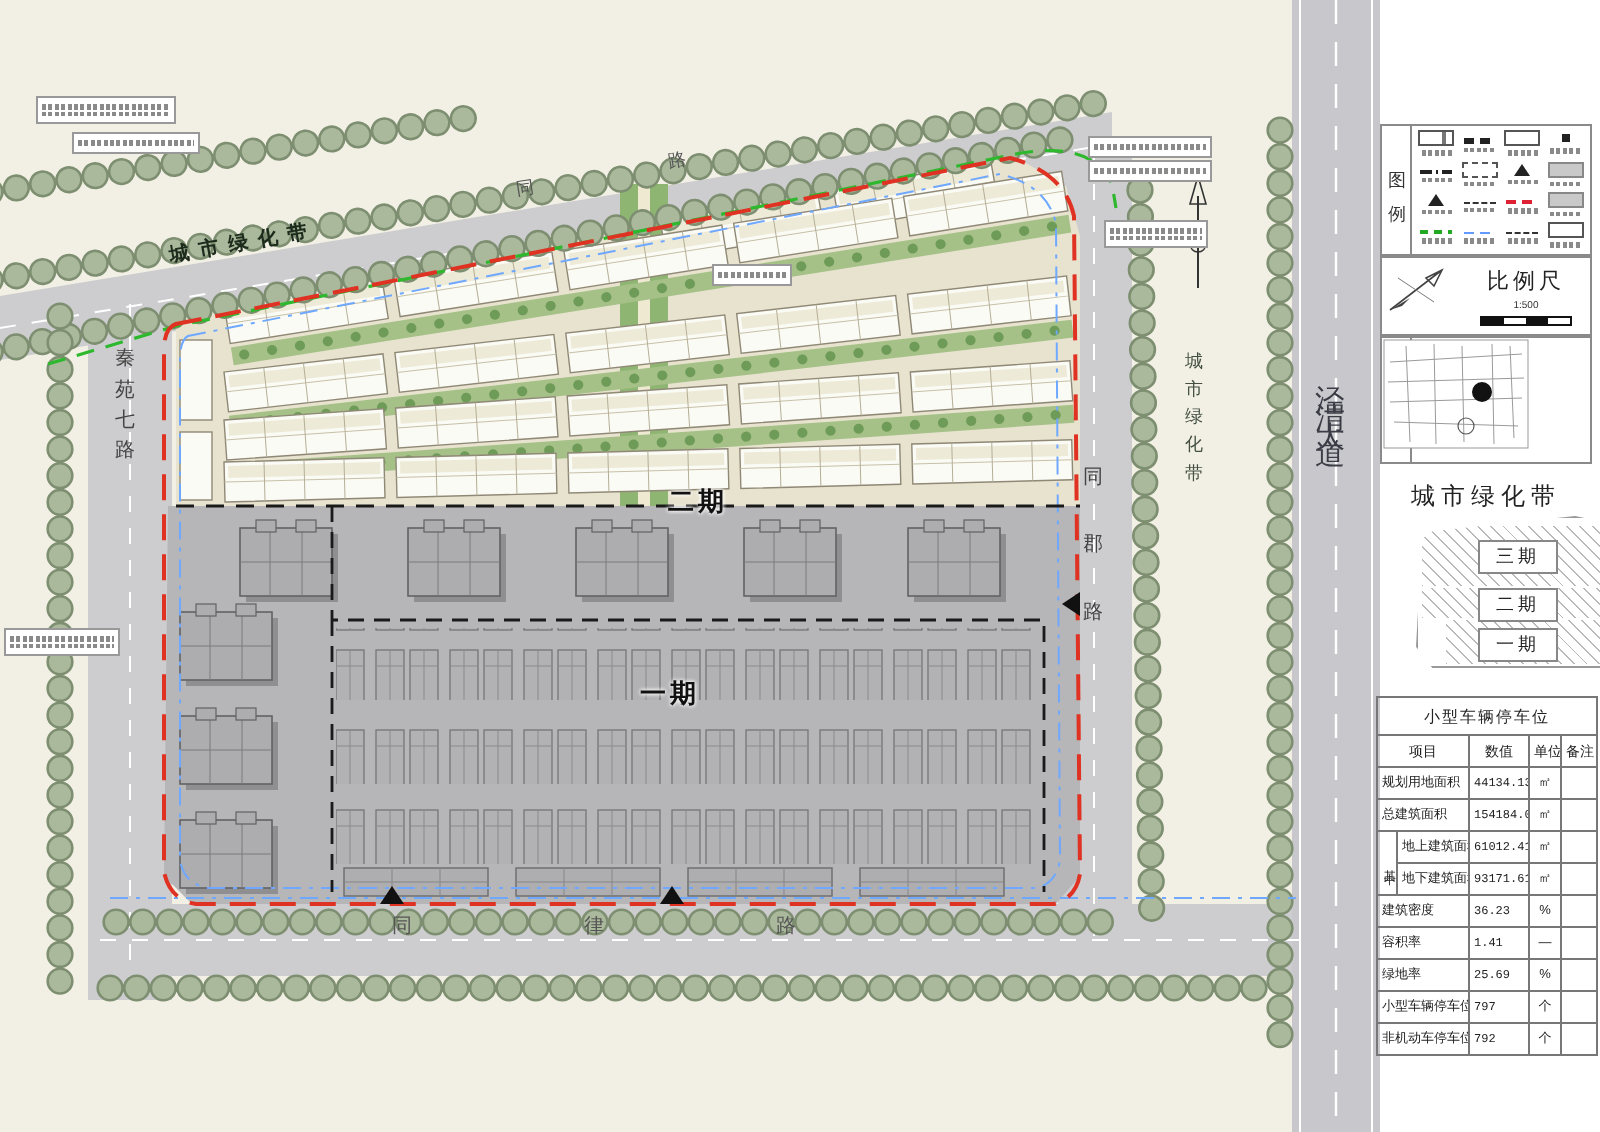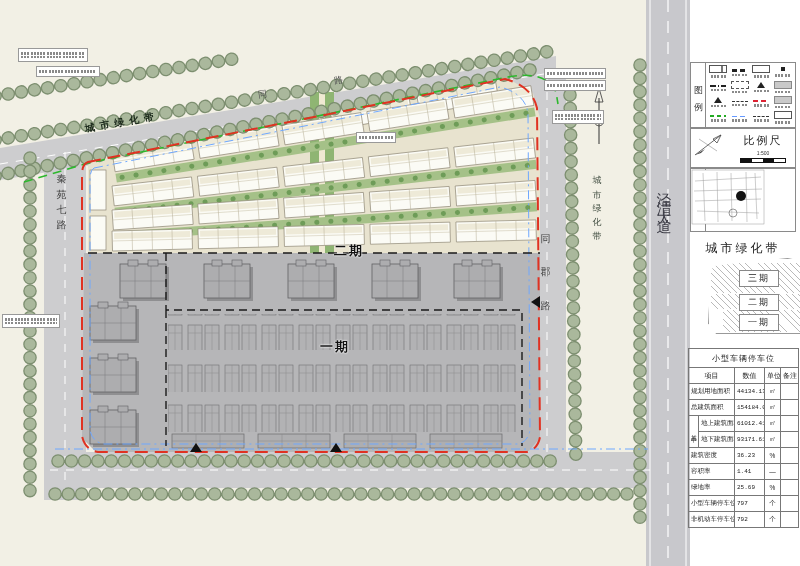--- a/index.html
+++ b/index.html
@@ -245,20 +245,21 @@
       <polygon points="595,102 599,88 603,102" fill="none" stroke="#333" stroke-width="0.8"></polygon>
       <circle cx="599" cy="122" r="4" fill="none" stroke="#333" stroke-width="0.7"></circle>
     </g>
   </svg>
 
   <div class="plab lbl-greenbelt-top">城市绿化带</div>
   <span class="lbl-roadtop-char" style="left:258px;top:88px;transform:rotate(-9deg);">同</span>
   <span class="lbl-roadtop-char" style="left:334px;top:74px;transform:rotate(-9deg);">路</span>
   <div class="plab vert lbl-qinyuan">秦苑七路</div>
   <div class="plab vert lbl-tongjun">同郡路</div>
+  <div class="plab lbl-tonglv">同律路</div>
   <div class="plab vert lbl-greenbelt-right">城市绿化带</div>
   <div class="plab vert lbl-jingwei">泾渭大道</div>
   <div class="plab lbl-phase lbl-phase2">二期</div>
   <div class="plab lbl-phase lbl-phase1">一期</div>
 
   <div class="note" style="left:18px;top:48px;width:64px;">
       <div class="micro"></div>
       <div class="micro"></div>
     </div>
   <div class="note" style="left:36px;top:66px;width:58px;">

